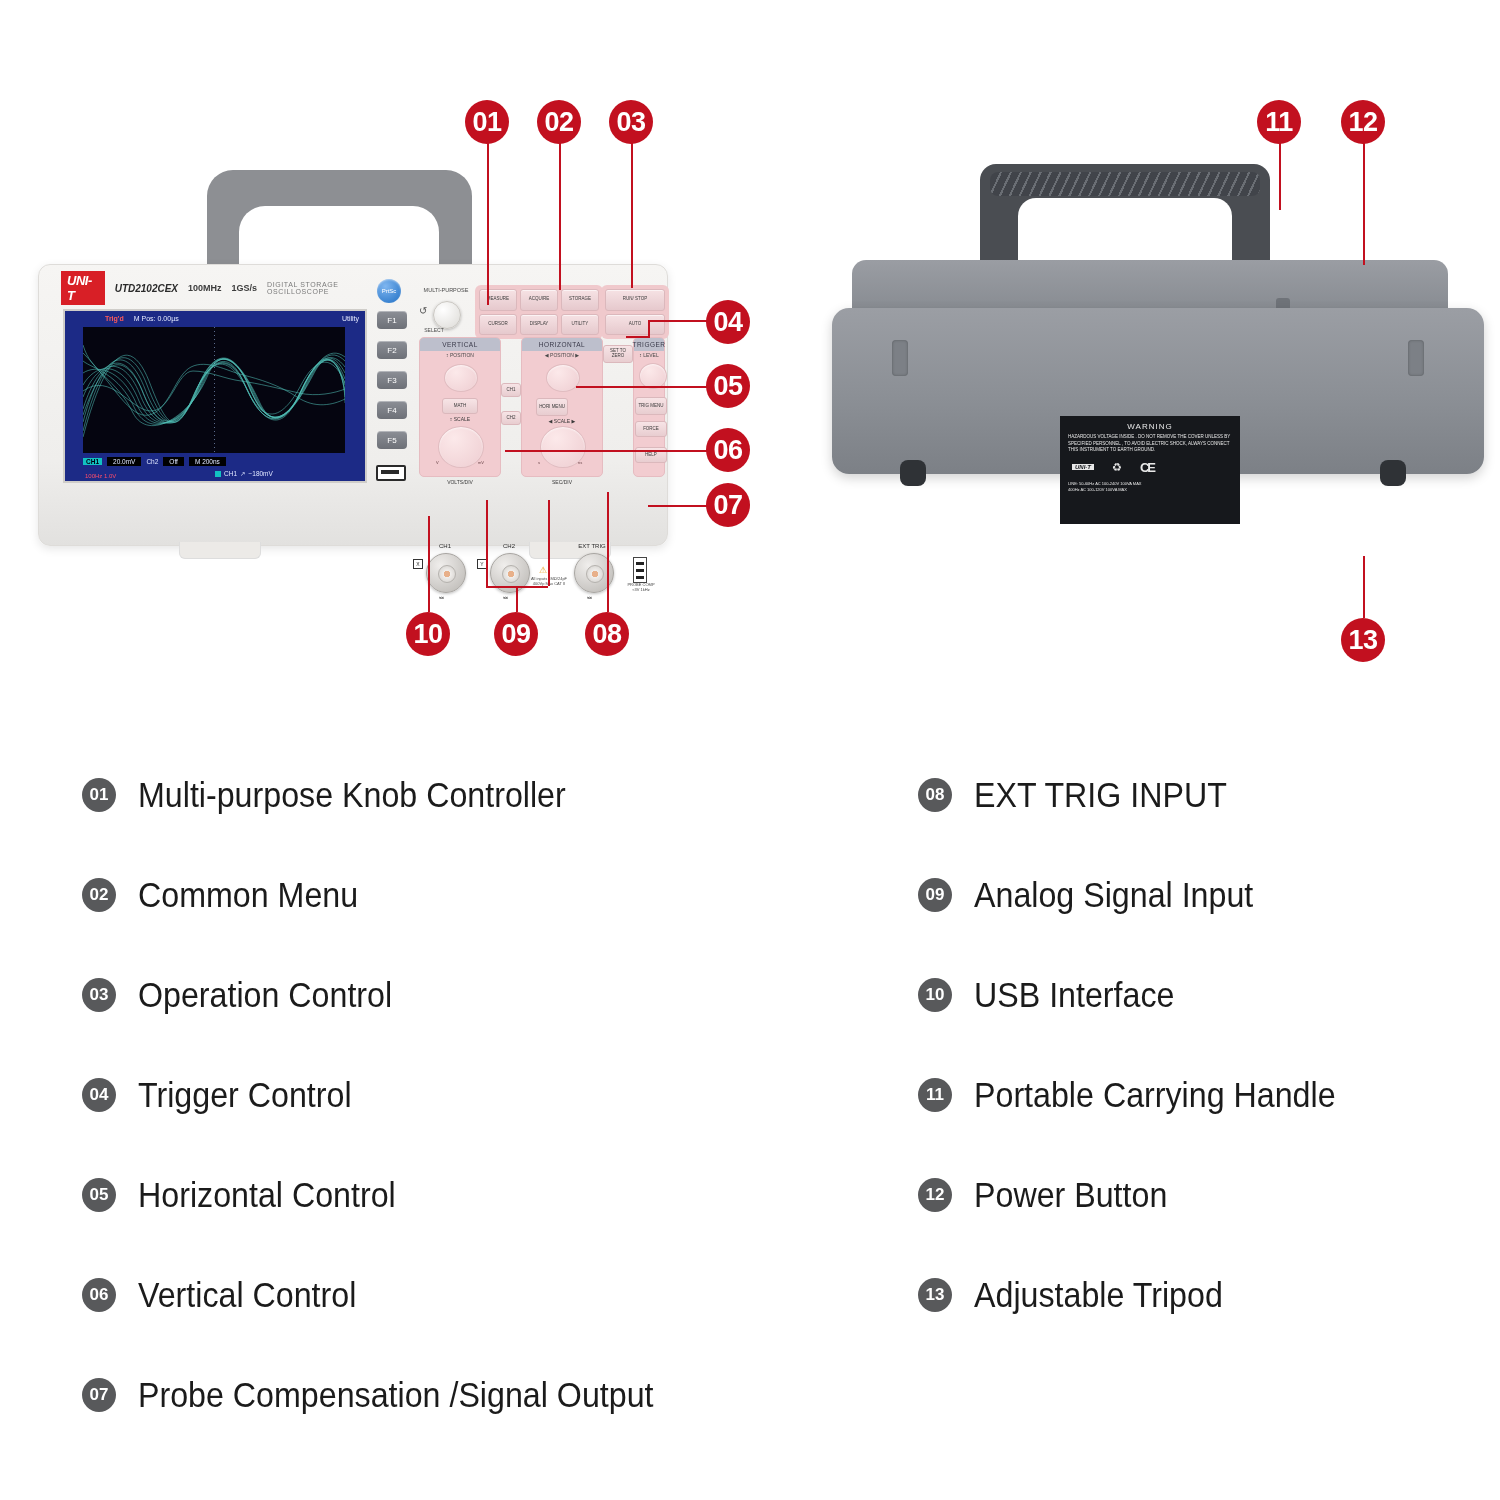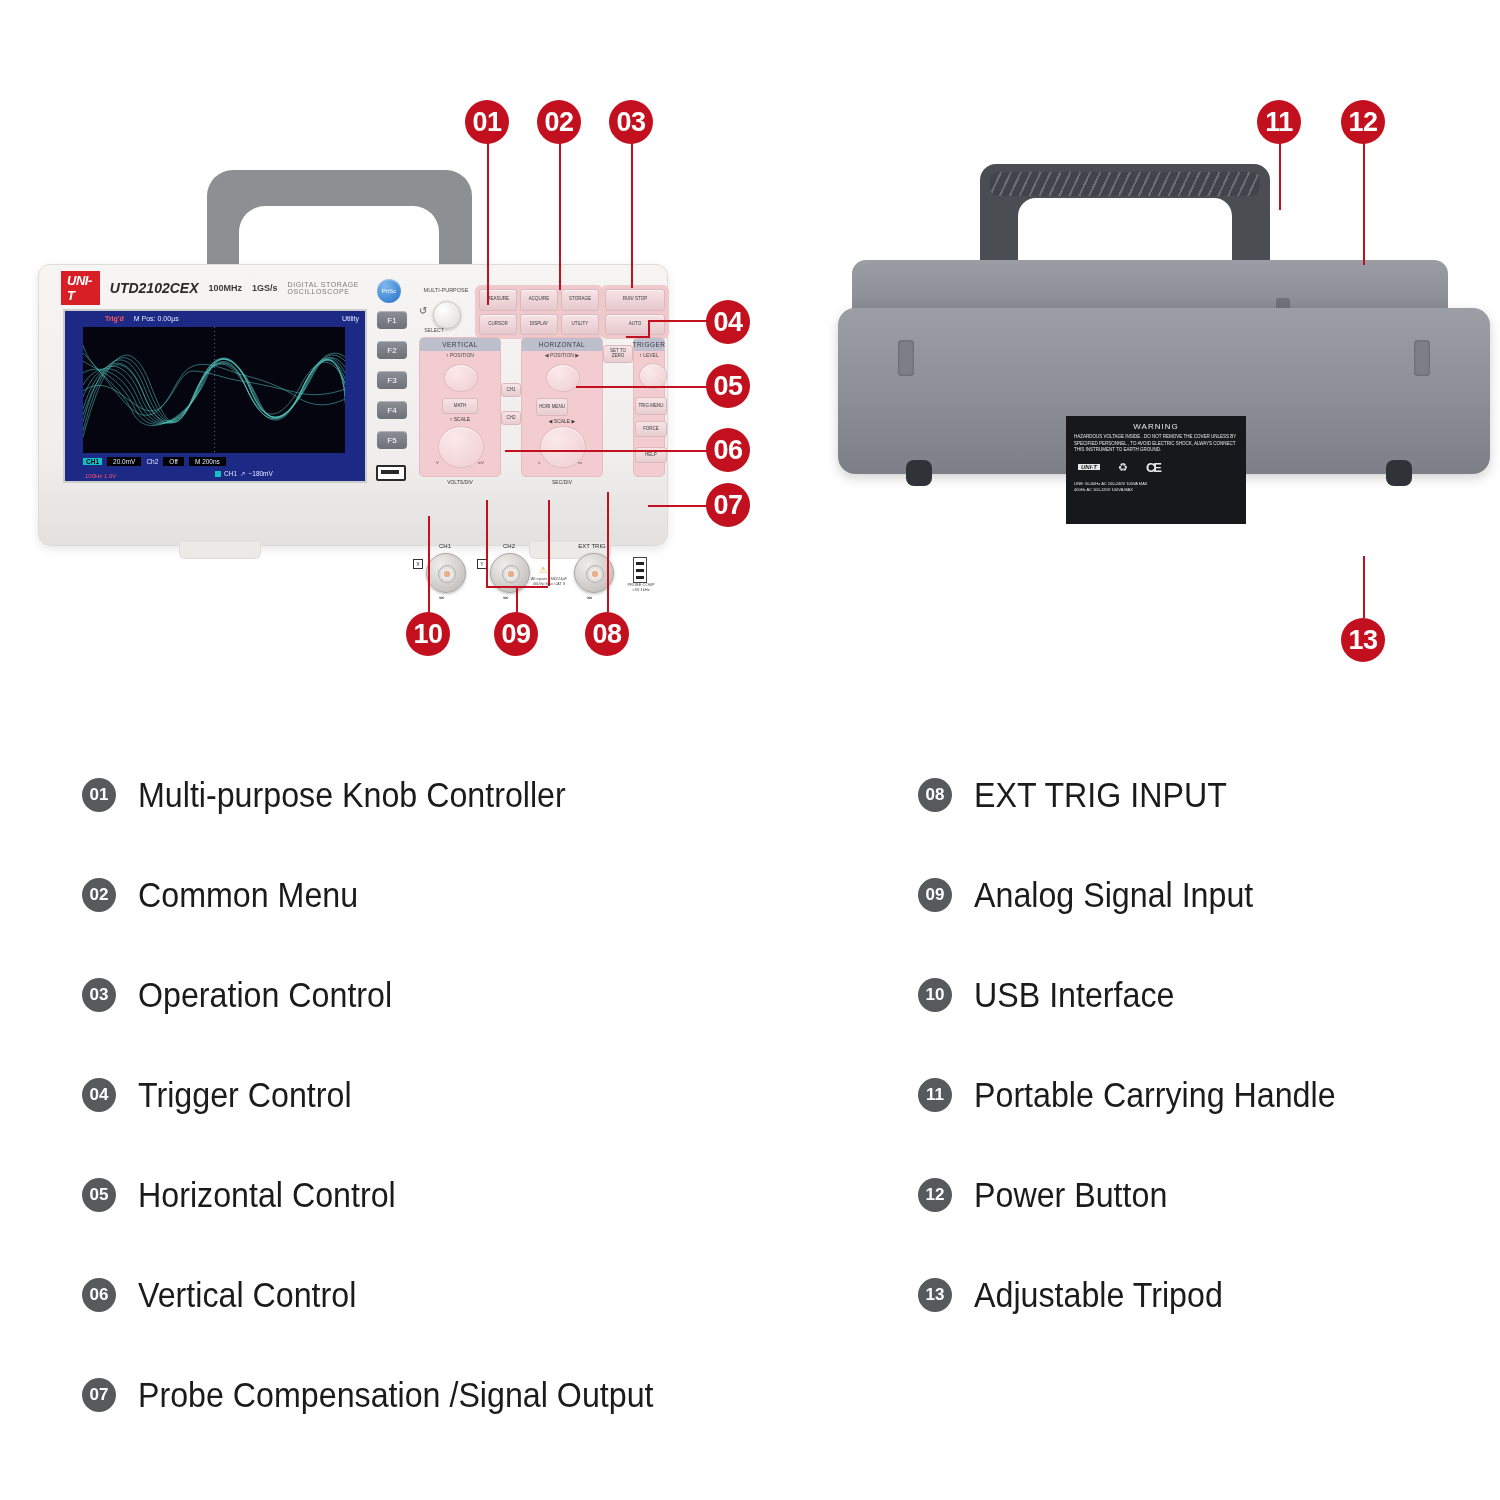--- a/index.html
+++ b/index.html
@@ -30,21 +30,21 @@
      border:1px solid #dedcd9;border-radius:12px;
      box-shadow:0 3px 10px rgba(0,0,0,.10);}
   .foot{position:absolute;bottom:-14px;width:80px;height:16px;background:#eceae7;
      border-radius:0 0 6px 6px;border:1px solid #ddd;border-top:none;}
 
   
   .brandrow{position:absolute;left:22px;top:12px;width:340px;height:22px;
      display:flex;align-items:center;gap:10px;}
   .logo{background:#d81f26;color:#fff;font-weight:bold;font-size:13px;
      padding:2px 6px;letter-spacing:-0.5px;font-style:italic;}
-  .model{font-style:italic;font-weight:bold;font-size:14px;color:#2a2a2a;}
+  .model{font-style:italic;font-weight:bold;font-size:10px;color:#2a2a2a;}
   .spec{font-size:9px;color:#3c3c3c;font-weight:bold;}
   .dsoname{font-size:7px;color:#7a7a7a;letter-spacing:0.6px;}
 
   
   .screen{position:absolute;left:24px;top:44px;width:300px;height:170px;
      background:#1c2a86;border:2px solid #cfcdc9;}
   .scr-top{position:absolute;left:0;top:0;width:100%;height:14px;
      display:flex;align-items:center;font-size:7px;color:#cfd8ff;}
   .scr-trig{color:#ff5a5a;margin-left:40px;font-weight:bold;}
   .scr-mpos{margin-left:10px;color:#e6ebff;}
@@ -141,21 +141,21 @@
   .handle-rear{position:absolute;left:160px;top:4px;width:290px;height:125px;}
   .hr-outer{position:absolute;inset:0;background:#4a4d52;border-radius:16px 16px 4px 4px;}
   .hr-inner{position:absolute;left:38px;top:34px;right:38px;bottom:0;background:#fff;
      border-radius:18px 18px 0 0;}
   .hr-grill{position:absolute;left:10px;top:8px;right:10px;height:24px;
      background:repeating-linear-gradient(115deg,#6a6e74 0 2px,#41444a 2px 9px);
      border-radius:8px;}
   .case-rear{position:absolute;left:4px;top:100px;width:652px;height:300px;}
   .case-top{position:absolute;left:28px;top:0;width:596px;height:56px;
      background:linear-gradient(180deg,#9a9da3,#868a90);border-radius:14px 14px 0 0;}
-  .case-main{position:absolute;left:14px;top:48px;width:652px;height:166px;
+  .case-main{position:absolute;left:8px;top:48px;width:652px;height:166px;
      background:linear-gradient(180deg,#9b9ea4 0%,#8b8f95 55%,#7c8086 100%);
      border-radius:17px;box-shadow:0 4px 12px rgba(0,0,0,.18);}
   .vent{position:absolute;width:16px;height:36px;background:#7c8086;border-radius:4px;
      box-shadow:inset 0 0 3px rgba(0,0,0,.3);}
   .ftpad{position:absolute;width:26px;height:26px;background:#2f3236;border-radius:8px;}
   .pwrbtn-rear{position:absolute;left:452px;top:38px;width:14px;height:16px;
      background:#6f7379;border-radius:3px 3px 0 0;}
   .warnlabel{position:absolute;left:228px;top:108px;width:180px;height:108px;background:#16181c;
      color:#e8e8e8;padding:6px 8px;box-sizing:border-box;}
   .wl-title{text-align:center;font-size:8px;letter-spacing:1px;margin-bottom:3px;}

